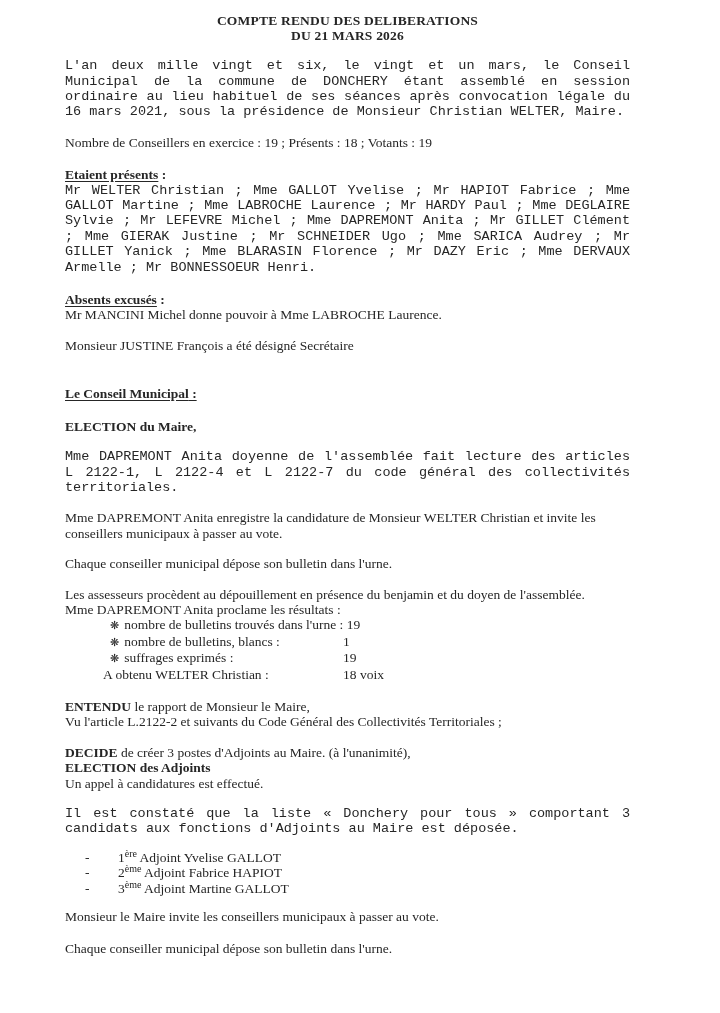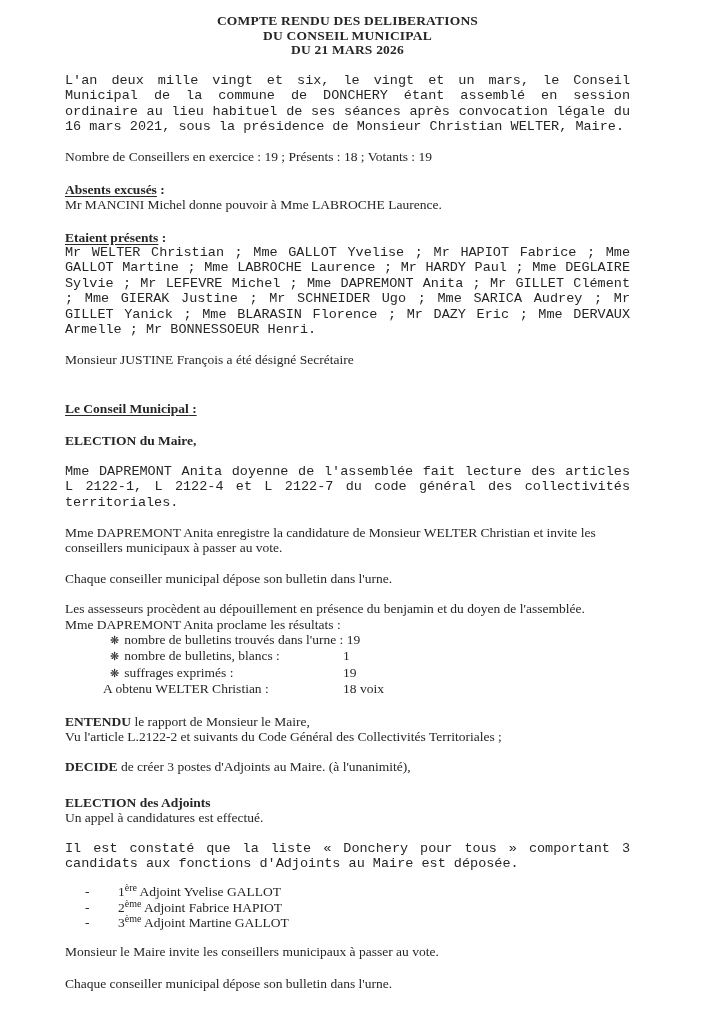--- a/index.html
+++ b/index.html
@@ -8,21 +8,21 @@
     font-family: "Liberation Serif", "DejaVu Serif", serif;
     font-size: 13.5px; line-height: 15.4px; color: #262626;
     -webkit-font-smoothing: antialiased;
   }
   .page { padding: 14px 62px 0 65px; box-sizing: border-box; width: 692px; }
   .title-block { text-align: center; font-weight: 700; line-height: 14.6px; letter-spacing: 0.2px; }
   p, .line { margin: 0; }
   .gap-sm { margin-top: 13px; }
   .gap { margin-top: 15px; }
   .gap-md { margin-top: 17px; }
-  .gap-lg { margin-top: 20px; }
+  .gap-lg { }
   .gap-xl { margin-top: 33px; }
   .just { text-align: justify; font-family: Liberation Mono, monospace; }
   .bold { font-weight: 700; }
   .heading-underline { font-weight: 700; text-decoration: underline; text-underline-offset: 2px; }
   .results { margin-top: 0; }
   .res-row { position: relative; padding-left: 45px; }
   .res-row.no-bullet { padding-left: 38px; }
   .res-value { position: absolute; left: 278px; top: 0; }
   .bullet { font-family: "DejaVu Sans", sans-serif; font-size: 11px; margin-right: 5px; }
   .adjoint-list { margin-top: 13px; }
@@ -30,36 +30,35 @@
   .adjoint-dash { display: inline-block; width: 33px; }
   sup { font-size: 10px; line-height: 0; }
 </style>
 </head>
 <body>
 
 <div class="page">
 
   <div class="title-block">
     <div>COMPTE RENDU DES DELIBERATIONS</div>
-    <div>DU CONSEIL MUNICIPAL</div>
     <div>DU 21 MARS 2026</div>
   </div>
 
   <p class="just gap">L'an deux mille vingt et six, le vingt et un mars, le Conseil Municipal de la commune de DONCHERY étant assemblé en session ordinaire au lieu habituel de ses séances après convocation légale du 16 mars 2021, sous la présidence de Monsieur Christian WELTER, Maire.</p>
 
   <p class="gap">Nombre de Conseillers en exercice : 19 ; Présents : 18 ; Votants : 19</p>
 
   <div class="gap-md">
-    <div class="line"><span class="heading-underline">Absents excusés</span><span class="bold"> :</span></div>
-    <p>Mr MANCINI Michel donne pouvoir à Mme LABROCHE Laurence.</p>
+    <div class="line"><span class="heading-underline">Etaient présents</span><span class="bold"> :</span></div>
+    <p class="just">Mr WELTER Christian ; Mme GALLOT Yvelise ; Mr HAPIOT Fabrice ; Mme GALLOT Martine ; Mme LABROCHE Laurence ; Mr HARDY Paul ; Mme DEGLAIRE Sylvie ; Mr LEFEVRE Michel ; Mme DAPREMONT Anita ; Mr GILLET Clément ; Mme GIERAK Justine ; Mr SCHNEIDER Ugo ; Mme SARICA Audrey ; Mr GILLET Yanick ; Mme BLARASIN Florence ; Mr DAZY Eric ; Mme DERVAUX Armelle ; Mr BONNESSOEUR Henri.</p>
   </div>
 
   <div class="gap-md">
-    <div class="line"><span class="heading-underline">Etaient présents</span><span class="bold"> :</span></div>
-    <p class="just">Mr WELTER Christian ; Mme GALLOT Yvelise ; Mr HAPIOT Fabrice ; Mme GALLOT Martine ; Mme LABROCHE Laurence ; Mr HARDY Paul ; Mme DEGLAIRE Sylvie ; Mr LEFEVRE Michel ; Mme DAPREMONT Anita ; Mr GILLET Clément ; Mme GIERAK Justine ; Mr SCHNEIDER Ugo ; Mme SARICA Audrey ; Mr GILLET Yanick ; Mme BLARASIN Florence ; Mr DAZY Eric ; Mme DERVAUX Armelle ; Mr BONNESSOEUR Henri.</p>
+    <div class="line"><span class="heading-underline">Absents excusés</span><span class="bold"> :</span></div>
+    <p>Mr MANCINI Michel donne pouvoir à Mme LABROCHE Laurence.</p>
   </div>
 
   <p class="gap">Monsieur JUSTINE François a été désigné Secrétaire</p>
 
   <div class="line gap-xl"><span class="heading-underline">Le Conseil Municipal</span><span class="heading-underline"> :</span></div>
 
   <p class="bold gap-md">ELECTION du Maire,</p>
 
   <p class="just gap">Mme DAPREMONT Anita doyenne de l'assemblée fait lecture des articles L 2122-1, L 2122-4 et L 2122-7 du code général des collectivités territoriales.</p>
 

